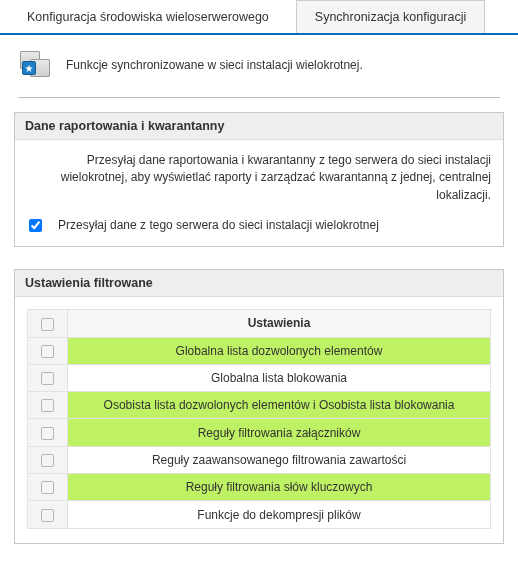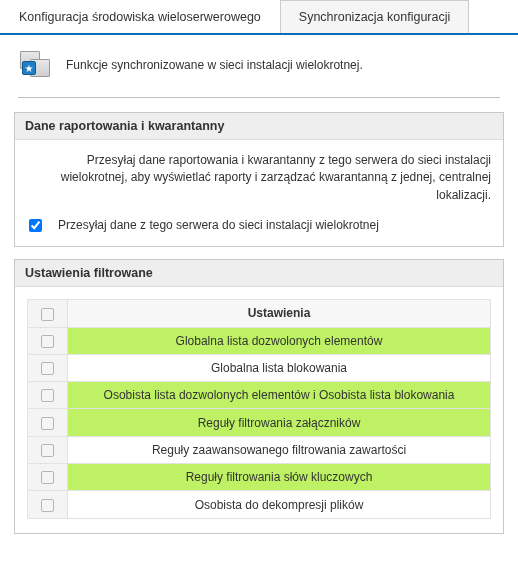--- a/index.html
+++ b/index.html
@@ -16,20 +16,21 @@
     border-bottom: 2px solid #0a6db8;
   }
   .tab {
     padding: 9px 18px;
     font-size: 12.5px;
     color: #333;
     cursor: pointer;
     border-top: 1px solid transparent;
     border-left: 1px solid transparent;
     border-right: 1px solid transparent;
+    margin-left: 8px;
   }
   .tab.active {
     background: #f5f5f5;
     border-top: 1px solid #ccc;
     border-left: 1px solid #ccc;
     border-right: 1px solid #ccc;
   }
   .intro {
     display: flex;
     align-items: center;
@@ -65,21 +66,21 @@
     font-size: 10px;
     line-height: 13px;
     text-align: center;
   }
   .divider {
     height: 1px;
     background: #bfbfbf;
     margin: 4px 18px 14px 18px;
   }
   .panel {
-    margin: 0 14px 12px 14px;
+    margin: 0 14px 22px 14px;
     border: 1px solid #c8c8c8;
   }
   .panel-header {
     background: #eeeeee;
     padding: 6px 10px;
     font-weight: 600;
     font-size: 12.5px;
     border-bottom: 1px solid #dcdcdc;
   }
   .panel-body {
@@ -194,18 +195,18 @@
           <tr>
             <td class="cbcell"><span class="cbox"></span></td>
             <td class="content">Reguły zaawansowanego filtrowania zawartości</td>
           </tr>
           <tr class="alt">
             <td class="cbcell"><span class="cbox"></span></td>
             <td class="content">Reguły filtrowania słów kluczowych</td>
           </tr>
           <tr>
             <td class="cbcell"><span class="cbox"></span></td>
-            <td class="content">Osobista do dekompresji plików</td>
+            <td class="content">Funkcje do dekompresji plików</td>
           </tr>
         </tbody>
     </table>
   </div>
 </div>
 
 </body></html>

